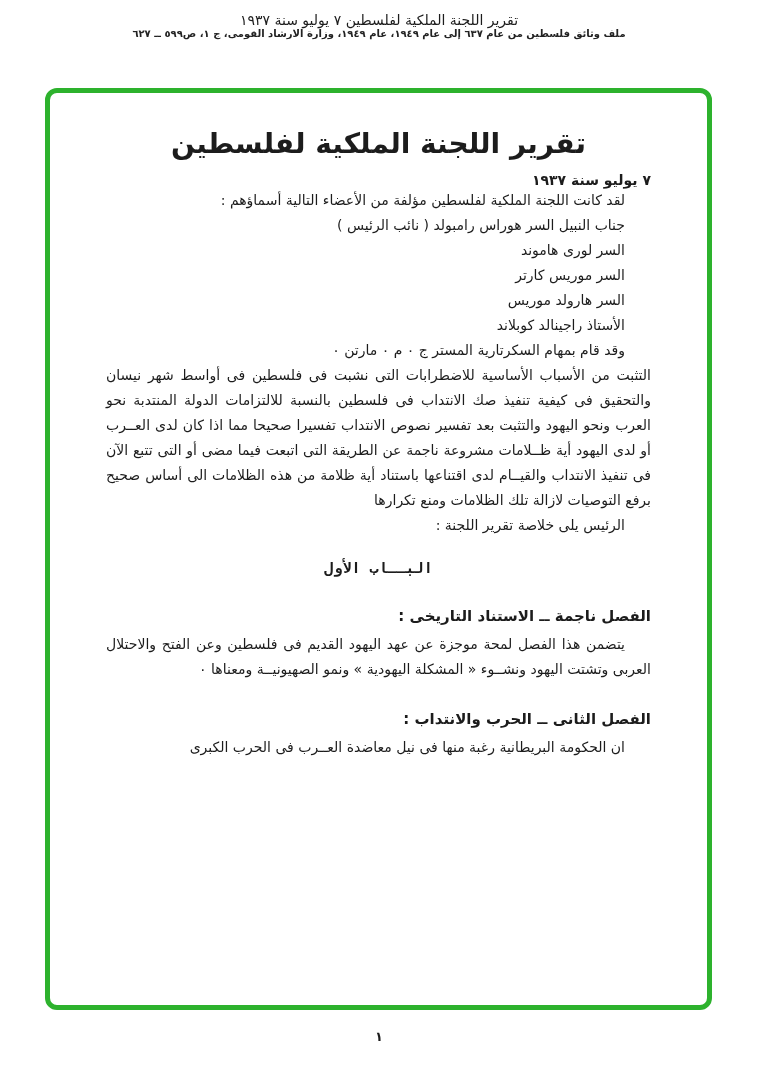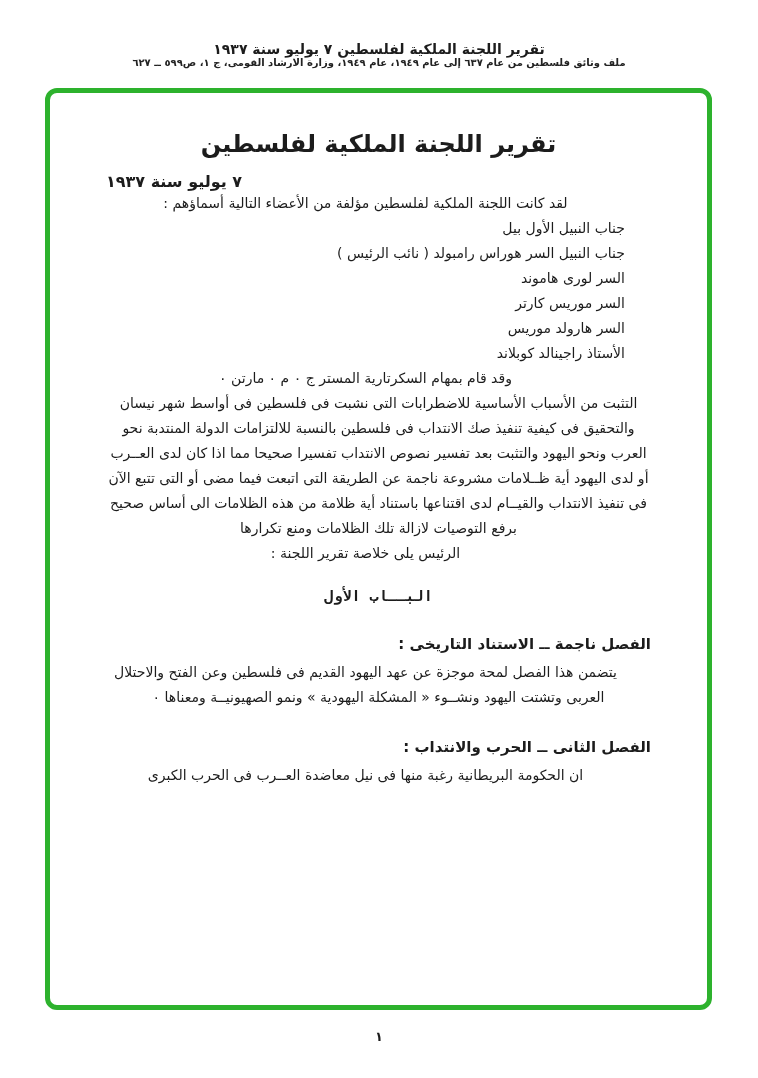--- a/index.html
+++ b/index.html
@@ -9,41 +9,41 @@
     height: 1078px;
     position: relative;
     overflow: hidden;
     direction: rtl;
     font-family: "DejaVu Sans", sans-serif;
     color: #1c1c1c;
   }
 
   
   .page-header { text-align: center; padding-top: 12px; }
-  .h-title { font-size: 14px; font-weight: bold; letter-spacing: .2px; margin-top: 29px; }
+  .h-title { font-size: 14px; font-weight: normal; letter-spacing: .2px; }
   .h-source { font-size: 10px; font-weight: bold; color: #222; }
 
   
   .frame {
     position: absolute;
     left: 45px;
     top: 88px;
     width: 667px;
     height: 922px;
     border: 5px solid #2db22d;
     border-radius: 12px;
     background: #ffffff;
     padding: 30px 56px 0 56px;
   }
 
-  .doc-title   { text-align: center; font-size: 24px; font-weight: bold; line-height: 30px; margin-top: 6px; }
-  .doc-subtitle{ text-align: left; font-size: 16px; font-weight: bold; margin-top: 13px; }
+  .doc-title   { text-align: center; font-size: 28px; font-weight: bold; line-height: 30px; margin-top: 6px; }
+  .doc-subtitle{ text-align: right; font-size: 14px; font-weight: bold; margin-top: 13px; }
 
   .body-text { font-size: 14px; line-height: 25px; }
-  p.body-text { margin: 0; text-align: center; }
+  p.body-text { margin: 0; }
   .indent { text-indent: 26px; }
   .intro  { margin-top: 32px; }
   .members { padding-right: 26px; }
   .member-line { line-height: 25px; }
   .paragraph { text-align: justify; }
 
   .part-title, .part-subtitle {
     text-align: center;
     font-size: 15px;
     font-weight: bold;
@@ -83,21 +83,20 @@
 
   <div class="frame" style="border-color: rgb(45, 178, 45);">
 
     <h1 class="doc-title">تقرير اللجنة الملكية لفلسطين</h1>
 
     <div class="doc-subtitle">٧ يوليو سنة ١٩٣٧</div>
 
     <p class="body-text intro indent">لقد كانت اللجنة الملكية لفلسطين مؤلفة من الأعضاء التالية أسماؤهم :</p>
 
     <div class="members body-text">
-      <div class="member-line">جناب النبيل الأول بيل</div>
       <div class="member-line">جناب النبيل السر هوراس رامبولد ( نائب الرئيس )</div>
       <div class="member-line">السر لورى هاموند</div>
       <div class="member-line">السر موريس كارتر</div>
       <div class="member-line">السر هارولد موريس</div>
       <div class="member-line">الأستاذ راجينالد كوبلاند</div>
     </div>
 
     <p class="body-text indent">وقد قام بمهام السكرتارية المستر ج ٠ م ٠ مارتن ٠</p>
 
 

